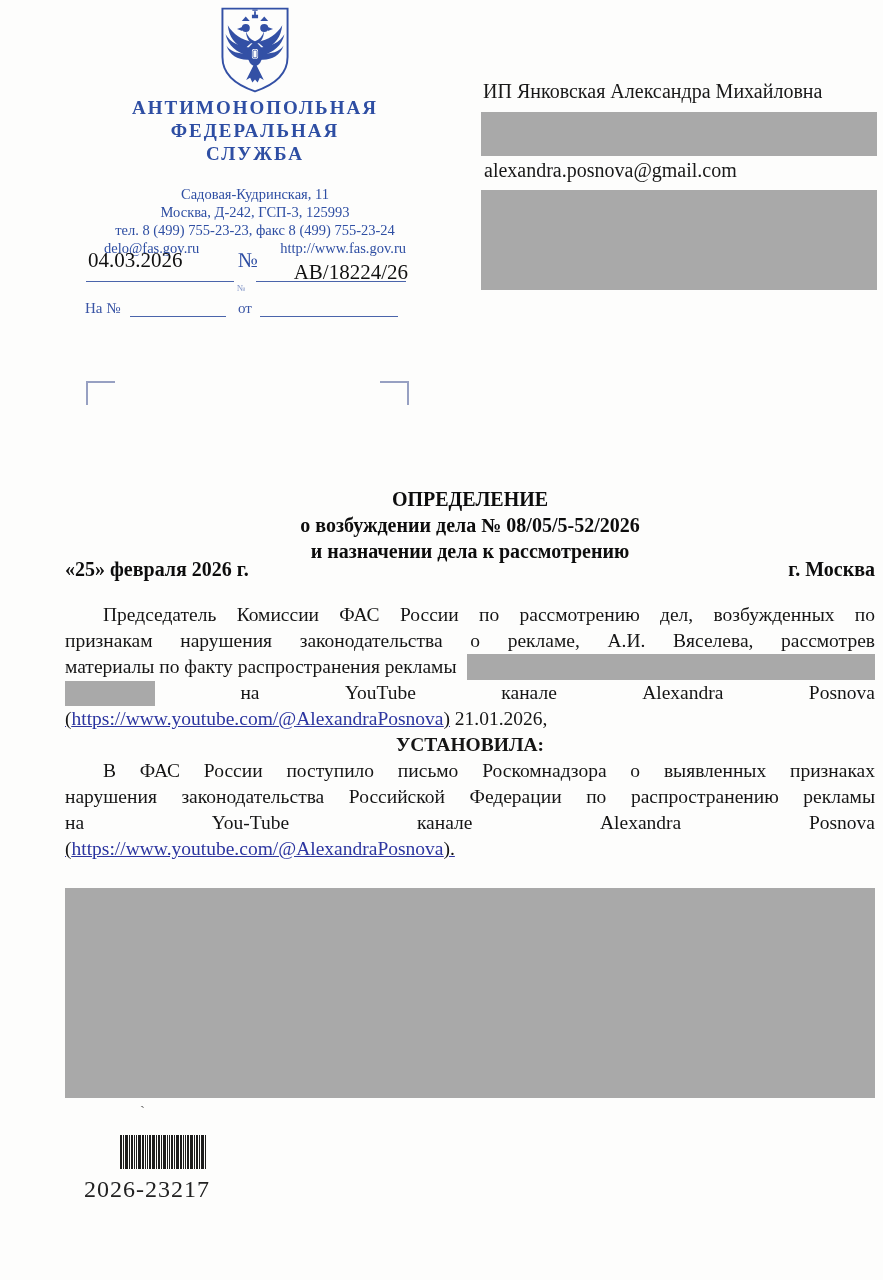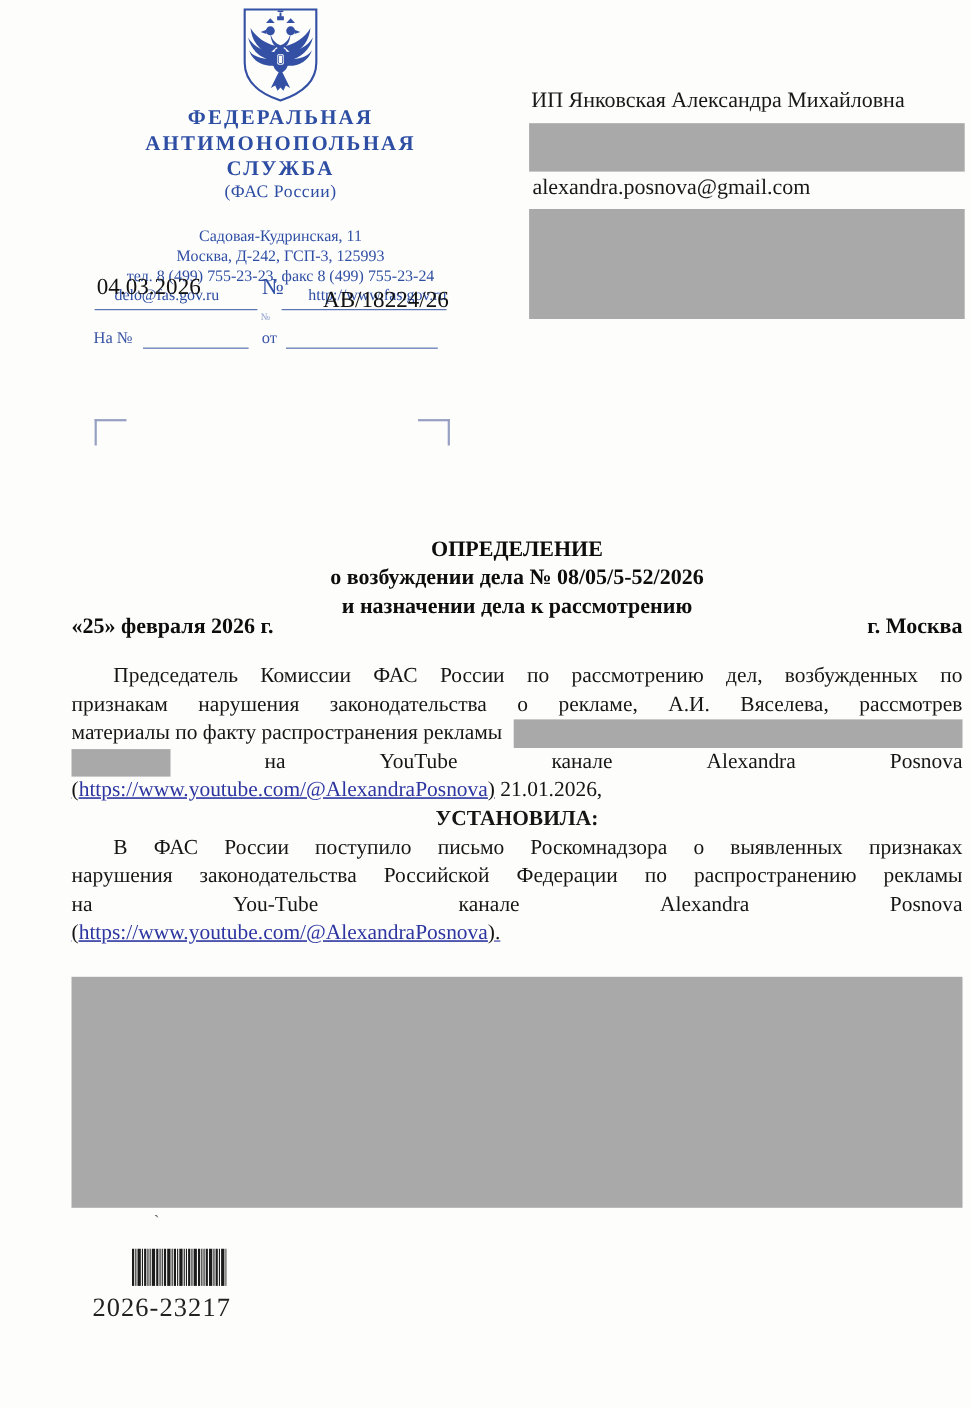--- a/index.html
+++ b/index.html
@@ -69,24 +69,23 @@
         <path d="M42 53 C27 56 17 52 12.5 45 C16.5 57 27 62 39 61 Z"></path>
         <path d="M48 41 C60 39 70 32 76 22 C74.5 35 68 44 57 49 Z"></path>
         <path d="M48 47 C63 47 73 41 78.5 32 C75.5 45 66 53 53 56 Z"></path>
         <path d="M48 53 C63 56 73 52 77.5 45 C73.5 57 63 62 51 61 Z"></path>
         <ellipse cx="45" cy="55" rx="8.5" ry="13"></ellipse>
         <path d="M45 64 L35 84 L39.5 81.5 L42 87 L45 83.5 L48 87 L50.5 81.5 L55 84 Z"></path>
       </g>
       <rect x="41.5" y="49" width="7" height="11" rx="2" fill="#fdfdfc"></rect>
       <rect x="42.7" y="50.2" width="4.6" height="8.6" rx="1.5" fill="none" stroke="#3350a5" stroke-width="1"></rect>
     </svg>
+    <div class="org">АНТИМОНОПОЛЬНАЯ</div>
     <div class="org">ФЕДЕРАЛЬНАЯ</div>
-    <div class="org">АНТИМОНОПОЛЬНАЯ</div>
     <div class="org">СЛУЖБА</div>
-    <div class="org-short">(ФАС России)</div>
     <div class="addr">
       <div>Садовая-Кудринская, 11</div>
       <div>Москва, Д-242, ГСП-3, 125993</div>
       <div>тел. 8 (499) 755-23-23, факс 8 (499) 755-23-24</div>
       <div class="contact-row">
         <span>delo@fas.gov.ru</span>
         <span>http://www.fas.gov.ru</span>
       </div>
     </div>
   </div>

